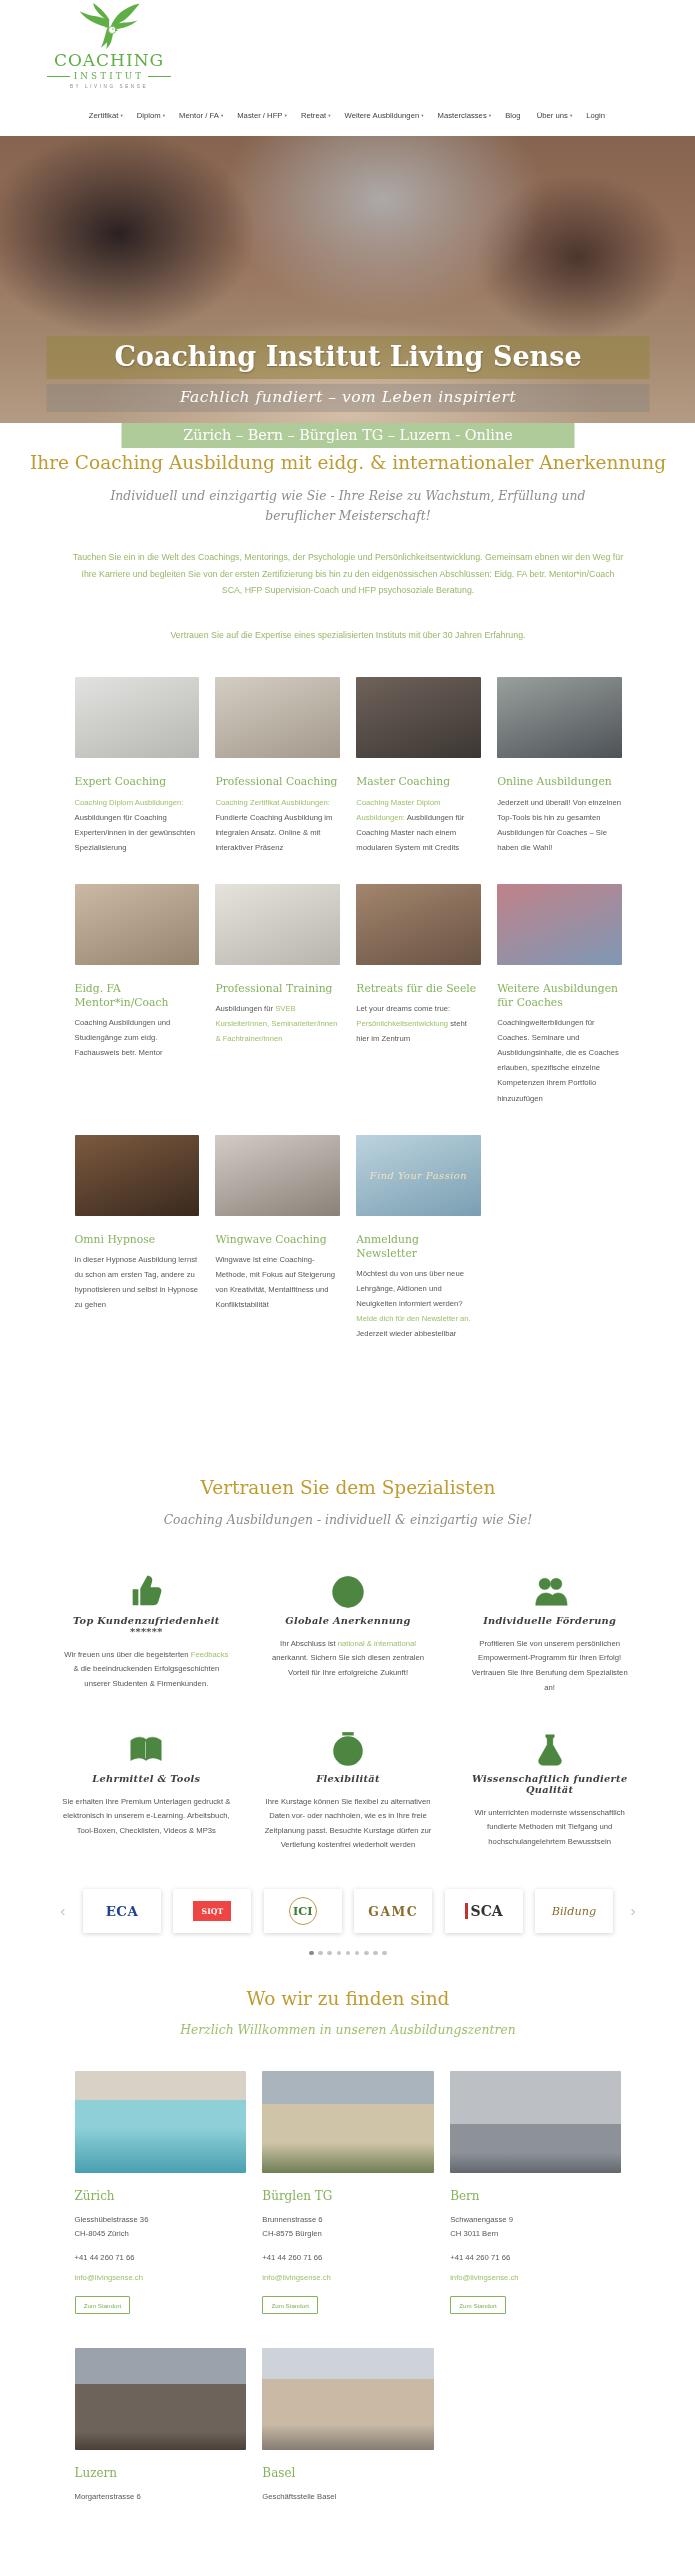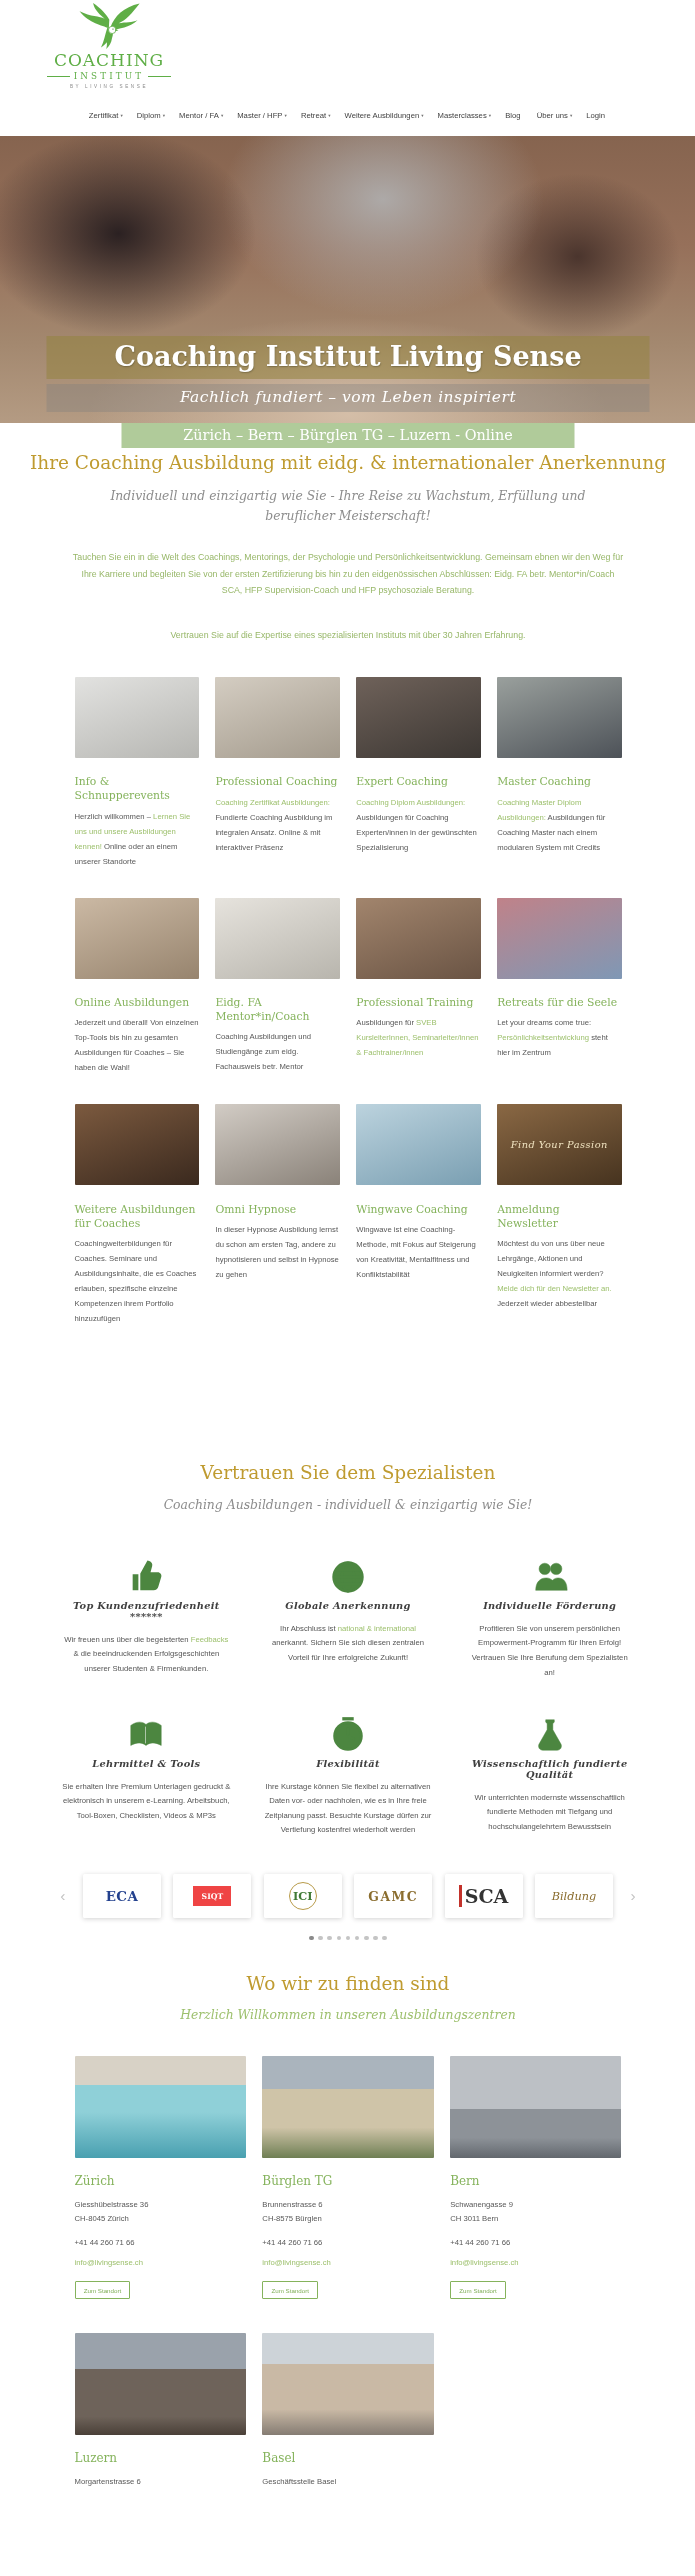--- a/index.html
+++ b/index.html
@@ -76,21 +76,21 @@
 
   
   .partners { width:639px; margin:36px auto 0; display:flex; align-items:center; justify-content:center; gap:11.3px; }
   .car-arrow { font-size:15.5px; color:#c2c2c2; cursor:pointer; padding:0 6.2px; user-select:none; }
   .logo-card { width:78px; height:44px; background:#fff; box-shadow:0 1px 5.2px rgba(0,0,0,.18); border-radius:1.5px;
     display:flex; align-items:center; justify-content:center; font-family:"DejaVu Serif",serif; }
   .partners .logo-card:nth-of-type(1) span { color:#23418e; font-weight:bold; font-size:13.4px; letter-spacing:0.5px; }
   .partners .logo-card:nth-of-type(2) span { background:#ef4444; color:#fff; font-size:7.7px; font-weight:bold; padding:5.2px 8.2px; }
   .partners .logo-card:nth-of-type(3) span { color:#3f7a36; font-weight:bold; font-size:11.3px; border:1.5px solid #b89b4a; border-radius:50%; width:28px; height:28px; display:flex; align-items:center; justify-content:center; }
   .partners .logo-card:nth-of-type(4) span { color:#8a6d2f; font-weight:bold; font-size:12.4px; letter-spacing:1.5px; }
-  .partners .logo-card:nth-of-type(5) span { color:#333; font-weight:bold; font-size:19px; border-left:3.1px solid #c3322b; padding-left:3px; }
+  .partners .logo-card:nth-of-type(5) span { color:#333; font-weight:bold; font-size:14px; border-left:3.1px solid #c3322b; padding-left:3px; }
   .partners .logo-card:nth-of-type(6) span { color:#8a6d2f; font-style:italic; font-size:11.3px; }
   .dots { display:flex; justify-content:center; gap:4.6px; margin-top:17.5px; }
   .dot { width:4.6px; height:4.6px; border-radius:50%; background:#c4c4c4; cursor:pointer; }
   .dot.active { background:#8a8a8a; }
 
   
   .locations { text-align:center; padding-top:33px; }
   .locations .script { margin-top:11.3px; color:#9dc06d; }
   .loc-grid { width:547px; margin:31px auto 0; display:grid; grid-template-columns:repeat(3,1fr); column-gap:16.5px; row-gap:34px; text-align:left; }
   .loc-img { height:102px; border-radius:1px; }
@@ -191,42 +191,35 @@
 
 <section class="intro">
   <h1 class="gold-h">Ihre Coaching Ausbildung mit eidg. &amp; internationaler Anerkennung</h1>
   <div class="script">Individuell und einzigartig wie Sie - Ihre Reise zu Wachstum, Erfüllung und beruflicher Meisterschaft!</div>
   <p class="green-p">Tauchen Sie ein in die Welt des Coachings, Mentorings, der Psychologie und Persönlichkeitsentwicklung. Gemeinsam ebnen wir den Weg für Ihre Karriere und begleiten Sie von der ersten Zertifizierung bis hin zu den eidgenössischen Abschlüssen: Eidg. FA betr. Mentor*in/Coach SCA, HFP Supervision-Coach und HFP psychosoziale Beratung.</p>
   <p class="green-p closing">Vertrauen Sie auf die Expertise eines spezialisierten Instituts mit über 30 Jahren Erfahrung.</p>
 </section>
 
 <section class="cards-grid">
 
-    <article>
-      <div class="card-img">
-        <span class="photo-text"></span>
-      </div>
-      <h3 class="card-title">Info &amp; Schnupperevents</h3>
-      <p class="card-text"><span>Herzlich willkommen – </span><span class="grn">Lernen Sie uns und unsere Ausbildungen kennen!</span><span> Online oder an einem unserer Standorte</span></p>
+
+    <article>
+      <div class="card-img">
+        <span class="photo-text"></span>
+      </div>
+      <h3 class="card-title">Expert Coaching</h3>
+      <p class="card-text"><span></span><span class="grn">Coaching Diplom Ausbildungen:</span><span> Ausbildungen für Coaching Experten/innen in der gewünschten Spezialisierung</span></p>
     </article>
 
     <article>
       <div class="card-img">
         <span class="photo-text"></span>
       </div>
       <h3 class="card-title">Professional Coaching</h3>
       <p class="card-text"><span></span><span class="grn">Coaching Zertifikat Ausbildungen:</span><span> Fundierte Coaching Ausbildung im integralen Ansatz. Online &amp; mit interaktiver Präsenz</span></p>
-    </article>
-
-    <article>
-      <div class="card-img">
-        <span class="photo-text"></span>
-      </div>
-      <h3 class="card-title">Expert Coaching</h3>
-      <p class="card-text"><span></span><span class="grn">Coaching Diplom Ausbildungen:</span><span> Ausbildungen für Coaching Experten/innen in der gewünschten Spezialisierung</span></p>
     </article>
 
     <article>
       <div class="card-img">
         <span class="photo-text"></span>
       </div>
       <h3 class="card-title">Master Coaching</h3>
       <p class="card-text"><span></span><span class="grn">Coaching Master Diplom Ausbildungen:</span><span> Ausbildungen für Coaching Master nach einem modularen System mit Credits</span></p>
     </article>
 

